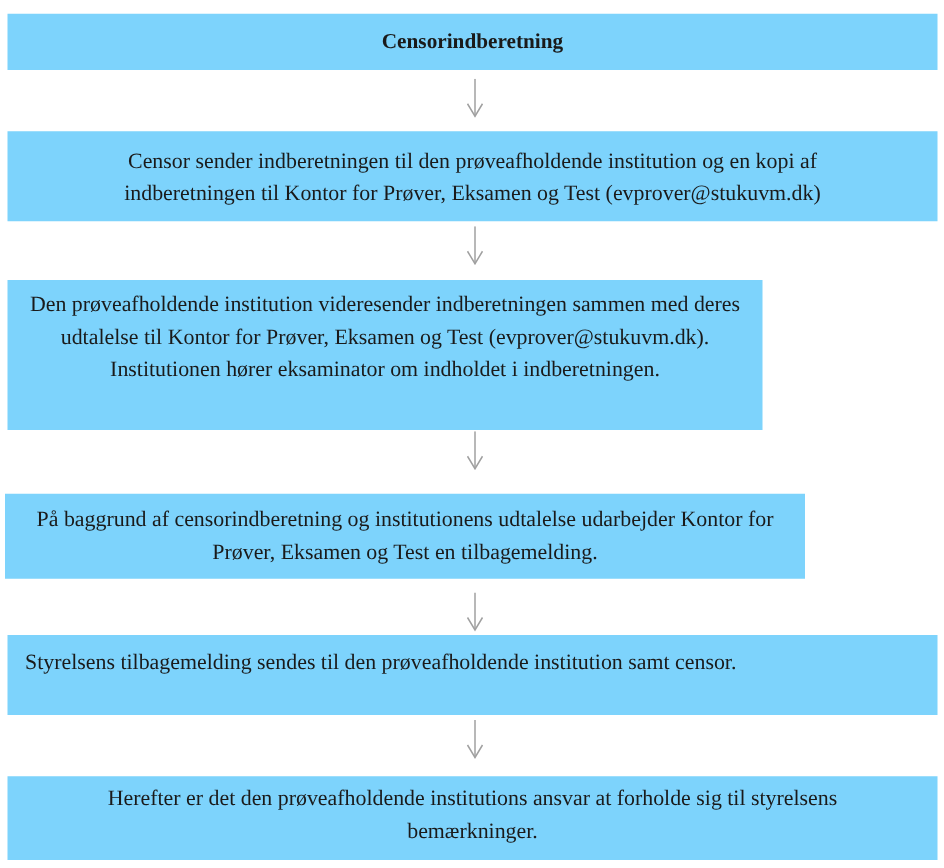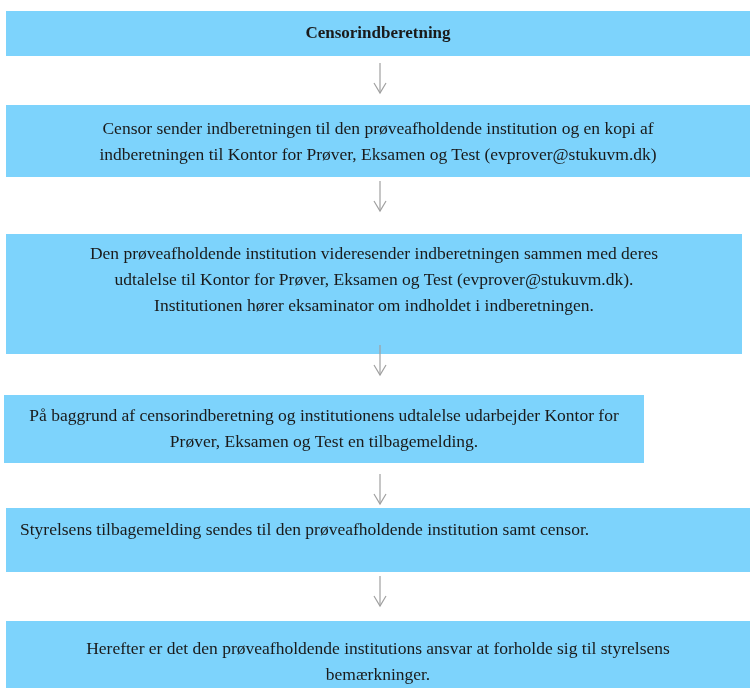--- a/index.html
+++ b/index.html
@@ -7,28 +7,28 @@
            font-family: "Liberation Serif", "DejaVu Serif", serif; color: #1a1a1a; }
     .box { position: absolute; background: #7dd3fc; box-sizing: border-box;
            font-size: 17.5px; line-height: 26px; }
     .box .txt { display: block; }
     .center { text-align: center; }
     .left { text-align: left; }
     #b1 { left: 6px; top: 11px; width: 744px; height: 45px; }
     #b1 .txt { font-weight: bold; padding-top: 9px; font-size: 17px; }
     #b2 { left: 6px; top: 105px; width: 744px; height: 72px; }
     #b2 .txt { padding-top: 10px; }
-    #b3 { left: 6px; top: 234px; width: 736px; height: 120px; }
+    #b3 { left: 6px; top: 224px; width: 604px; height: 120px; }
     #b3 .txt { padding-top: 6px; }
     #b4 { left: 4px; top: 395px; width: 640px; height: 68px; }
     #b4 .txt { padding-top: 7px; }
     #b5 { left: 6px; top: 508px; width: 744px; height: 64px; }
     #b5 .txt { padding-top: 8px; padding-left: 14px; }
     #b6 { left: 6px; top: 621px; width: 744px; height: 67px; }
-    #b6 .txt { padding-top: 14px; }
+    #b6 .txt { padding-top: 4px; }
     .arrow { position: absolute; left: 372px; width: 16px; height: 32px; }
   </style>
 </head>
 <body>
 
 <div id="b1" class="box center">
   <span class="txt">
     <span>Censorindberetning</span>
   </span>
 </div>

